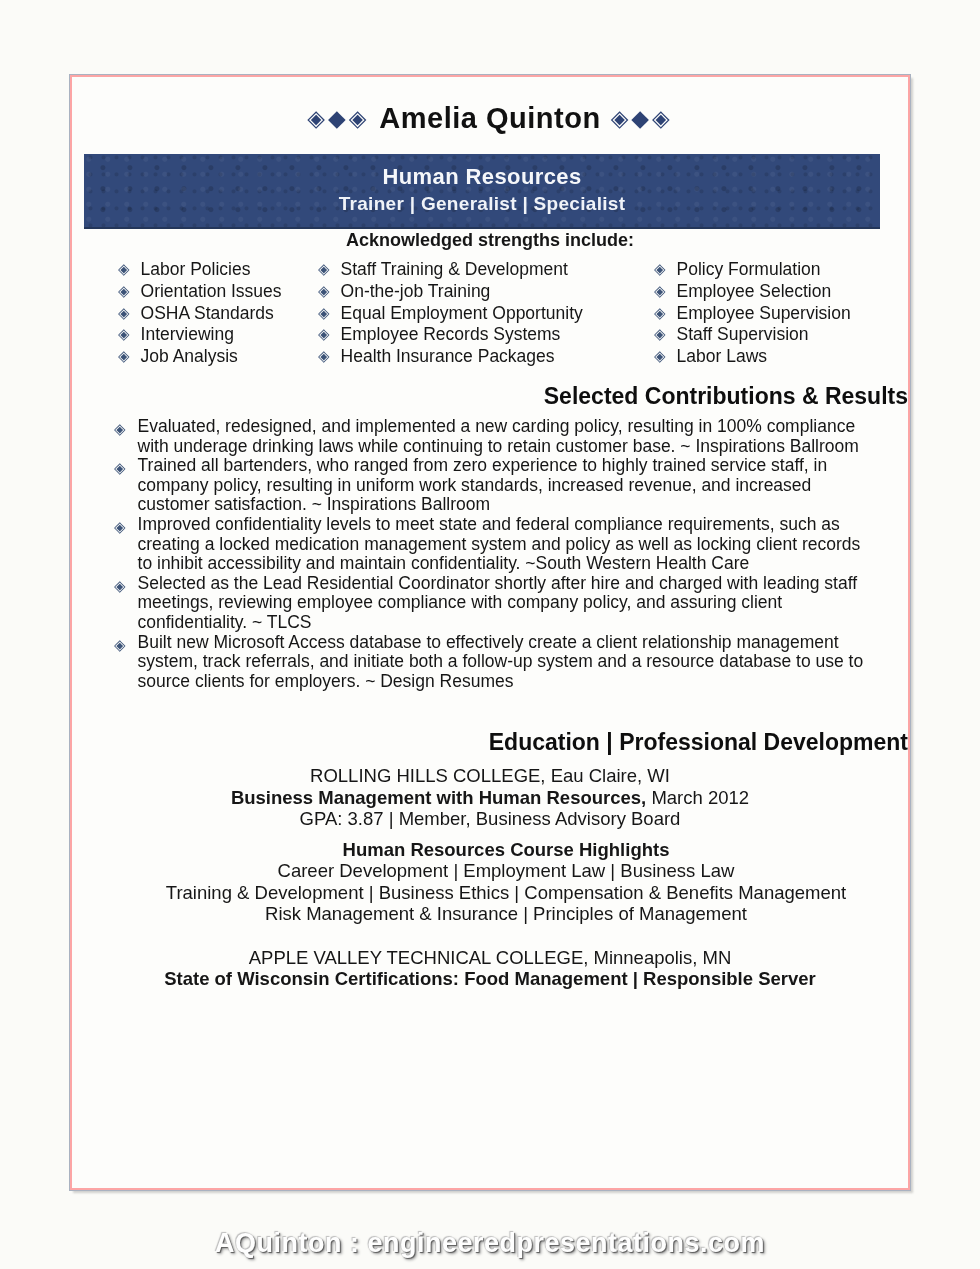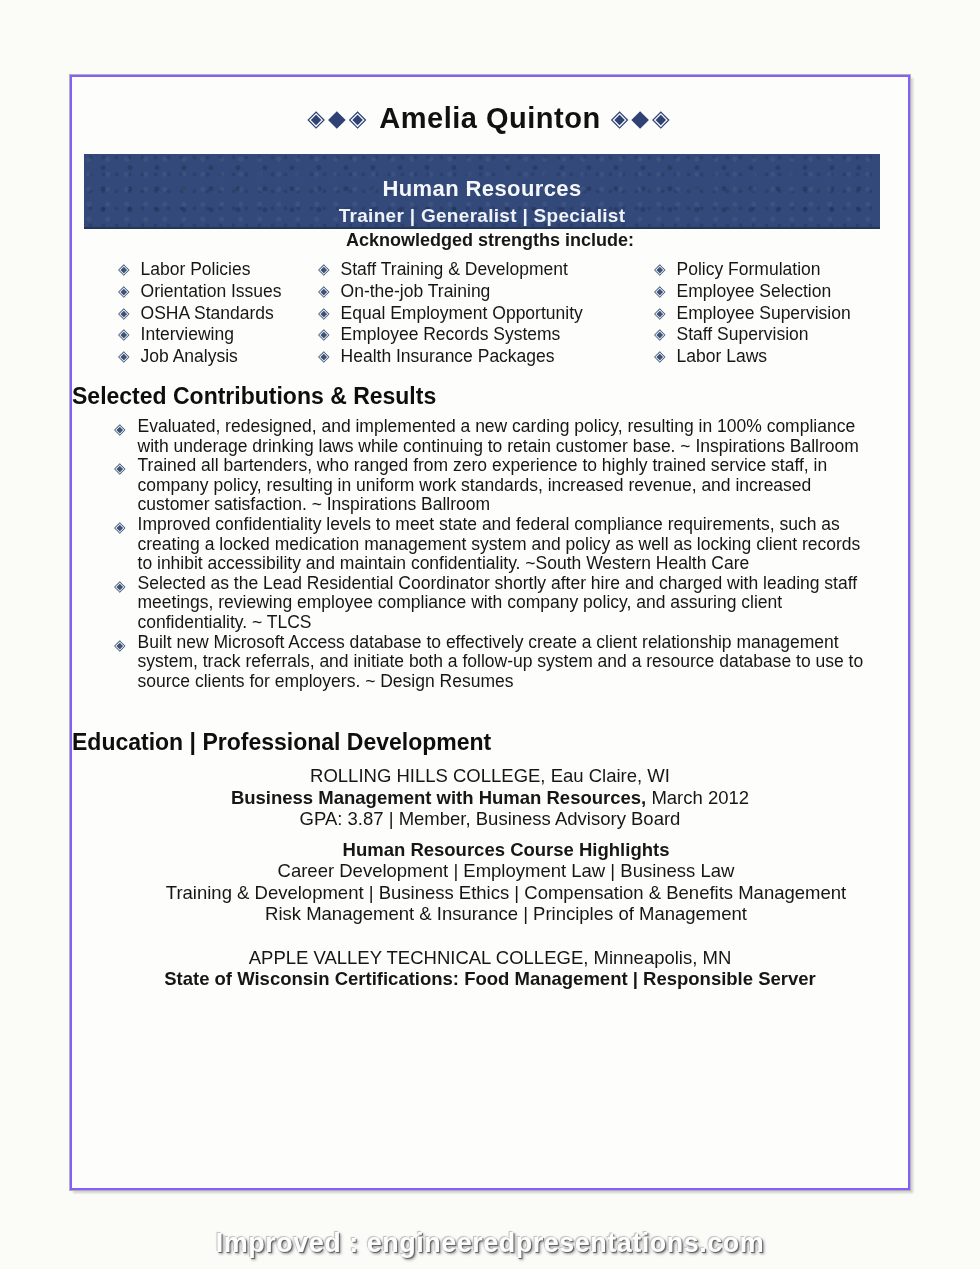--- a/index.html
+++ b/index.html
@@ -9,21 +9,21 @@
     background:#fbfbf8;
     font-family:"Liberation Sans", sans-serif;
     color:#161616;
     overflow:hidden;
   }
   .page {
     position:absolute;
     left:70px; top:75px;
     width:840px; height:1115px;
     background:#fdfdfb;
-    border:2px solid #8b5cf6;
+    border:2px solid #fca5a5;
     box-shadow:0 0 0 1px #a9b2c1, 3px 3px 2px rgba(130,130,130,.35);
   }
   
   .name-line {
     margin-top:25px;
     text-align:center;
     font-size:29px;
     font-weight:bold;
     letter-spacing:.5px;
     color:#111;
@@ -50,21 +50,21 @@
     margin:19px 28px 0 12px;
     height:75px;
     background-color:#32497a;
     background-image:
       radial-gradient(circle at 25% 35%, rgba(255,255,255,.05) 0 2px, transparent 3px),
       radial-gradient(circle at 70% 65%, rgba(0,0,0,.16) 0 2px, transparent 3px),
       radial-gradient(circle at 50% 20%, rgba(0,0,0,.12) 0 1.5px, transparent 2.5px);
     background-size:19px 15px, 27px 21px, 13px 17px;
     border-bottom:2px solid #243659;
     text-align:center;
-    padding-top:21px;
+    padding-top:9px;
   }
   .banner-title {
     color:#f5f7fa;
     font-size:22px;
     font-weight:bold;
     line-height:28px;
     letter-spacing:.4px;
   }
   .banner-subtitle {
     color:#f0f3f8;
@@ -104,21 +104,21 @@
   }
   .bullet {
     color:#3c5377;
     font-size:15px;
     margin-right:11px;
     position:relative; top:-1px;
     flex:0 0 auto;
   }
   
   .section-heading {
-    text-align:left;
+    text-align:right;
     font-size:23px;
     font-weight:bold;
     color:#0e0e0e;
     margin-top:15px;
   }
   .contrib-list {
     list-style:none;
     margin:7px 32px 0 42px;
   }
   .contrib-list li {
@@ -273,13 +273,13 @@
     <div>Risk Management &amp; Insurance | Principles of Management</div>
   </div>
 
   <div class="edu-block college2">
     <div>APPLE VALLEY TECHNICAL COLLEGE, Minneapolis, MN</div>
     <div class="bold">State of Wisconsin Certifications: Food Management | Responsible Server</div>
   </div>
 
 </div>
 
-<div class="copyright">Improved : engineeredpresentations.com</div>
+<div class="copyright">AQuinton : engineeredpresentations.com</div>
 
 </body></html>

